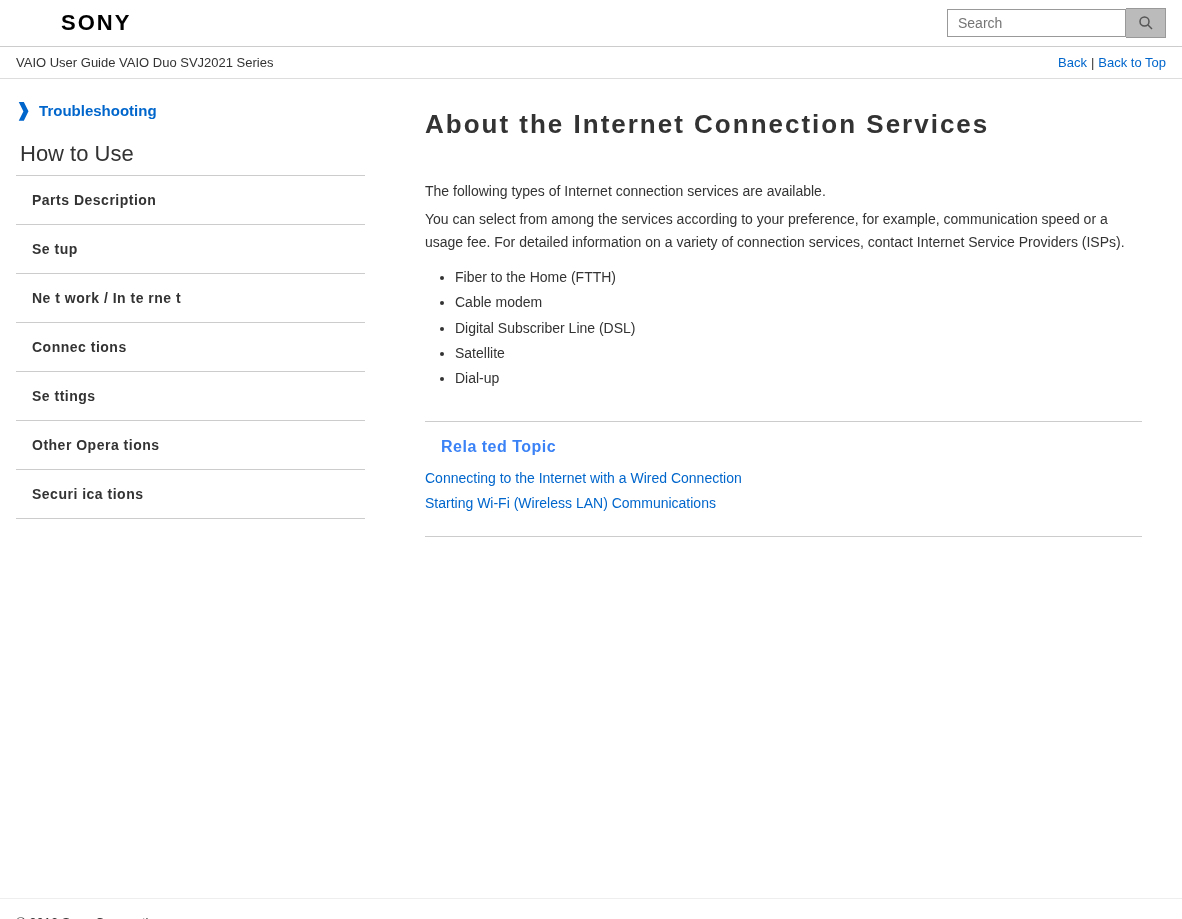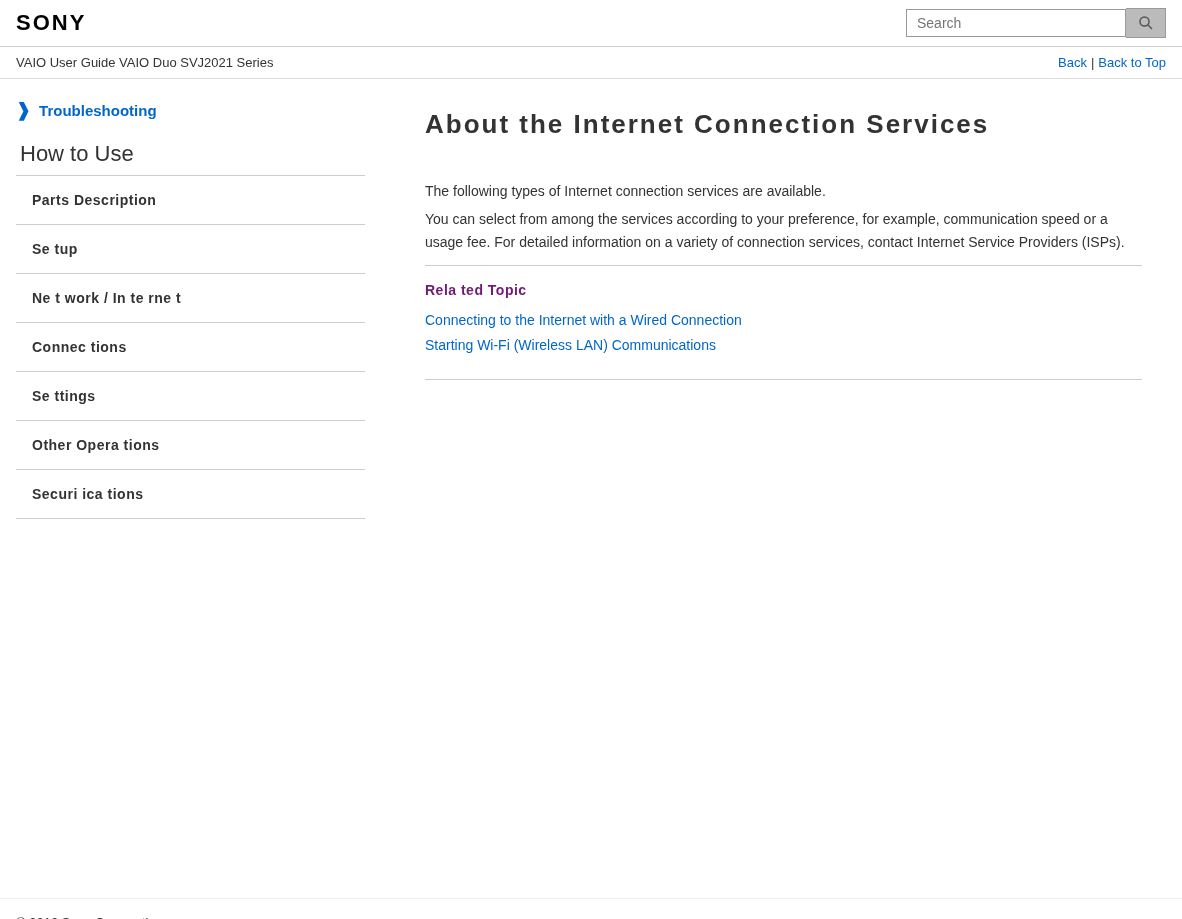--- a/index.html
+++ b/index.html
@@ -17,41 +17,42 @@
       align-items: center;
       justify-content: space-between;
       padding: 8px 16px;
       border-bottom: 1px solid #ccc;
       background: #fff;
     }
 
     #logo-area {
       display: flex;
       align-items: center;
+      margin-left: 45px;
     }
 
     #logo-text {
       font-size: 22px;
       font-weight: bold;
       letter-spacing: 2px;
       color: #000;
       font-family: Arial, sans-serif;
     }
 
     #search-area {
       display: flex;
       align-items: center;
       gap: 0;
     }
 
     #search-input {
       border: 1px solid #999;
       padding: 5px 10px;
       font-size: 14px;
-      width: 220px;
+      width: 179px;
       outline: none;
       color: #999;
     }
 
     #search-button {
       border: 1px solid #999;
       border-left: none;
       background: #bbb;
       width: 40px;
       height: 30px;
@@ -188,25 +189,26 @@
     }
 
     #related-topic-divider {
       border: none;
       border-top: 1px solid #ccc;
       margin-bottom: 16px;
       width: 100%;
     }
 
     #related-topic-header {
-      font-size: 14px;
-      font-weight: bold;
-      color: #701a75;
+      font-size: 16px;
+      font-weight: bold;
+      color: #3b82f6;
       margin-bottom: 10px;
       letter-spacing: 0.5px;
+      margin-left: 16px;
     }
 
     .related-link {
       display: block;
       color: #0066cc;
       text-decoration: none;
       font-size: 14px;
       line-height: 1.8;
       cursor: pointer;
     }
@@ -272,20 +274,27 @@
     <div class="sidebar-item">Other  Opera tions</div>
     <div class="sidebar-item">Securi ica tions</div>
   </div>
 
   <div id="content">
     <h1 id="page-title">About  the  Internet  Connection  Services</h1>
 
     <p id="intro-paragraph">The following types of Internet connection services are available.</p>
     <p id="second-paragraph">You can select from among the services according to your preference, for example, communication speed or a usage fee. For detailed information on a variety of connection services, contact Internet Service Providers (ISPs).</p>
 
+    <ul id="services-list">
+      <li>Fiber to the Home (FTTH)</li>
+      <li>Cable modem</li>
+      <li>Digital Subscriber Line (DSL)</li>
+      <li>Satellite</li>
+      <li>Dial-up</li>
+    </ul>
 
     <hr id="related-topic-divider">
     <p id="related-topic-header">Rela ted  Topic</p>
 
     <a class="related-link">Connecting to the Internet with a Wired Connection</a>
     <a class="related-link">Starting Wi-Fi (Wireless LAN) Communications</a>
 
     <hr id="bottom-divider">
   </div>
 

